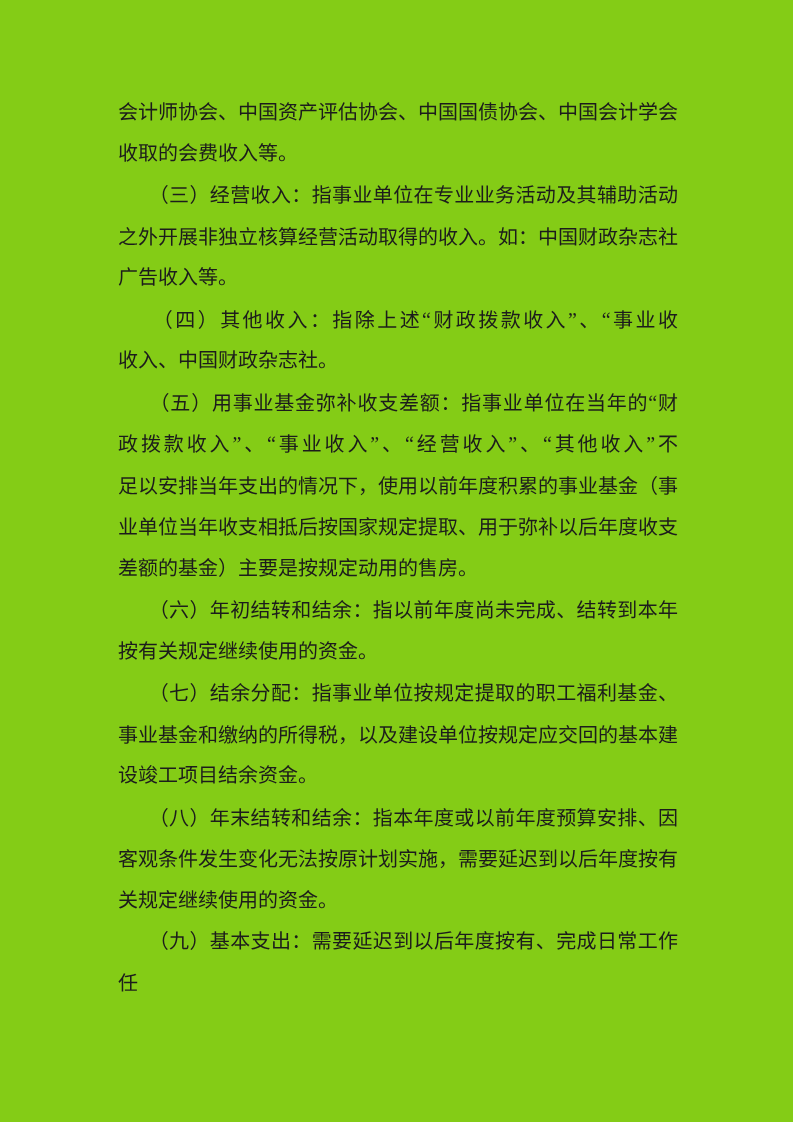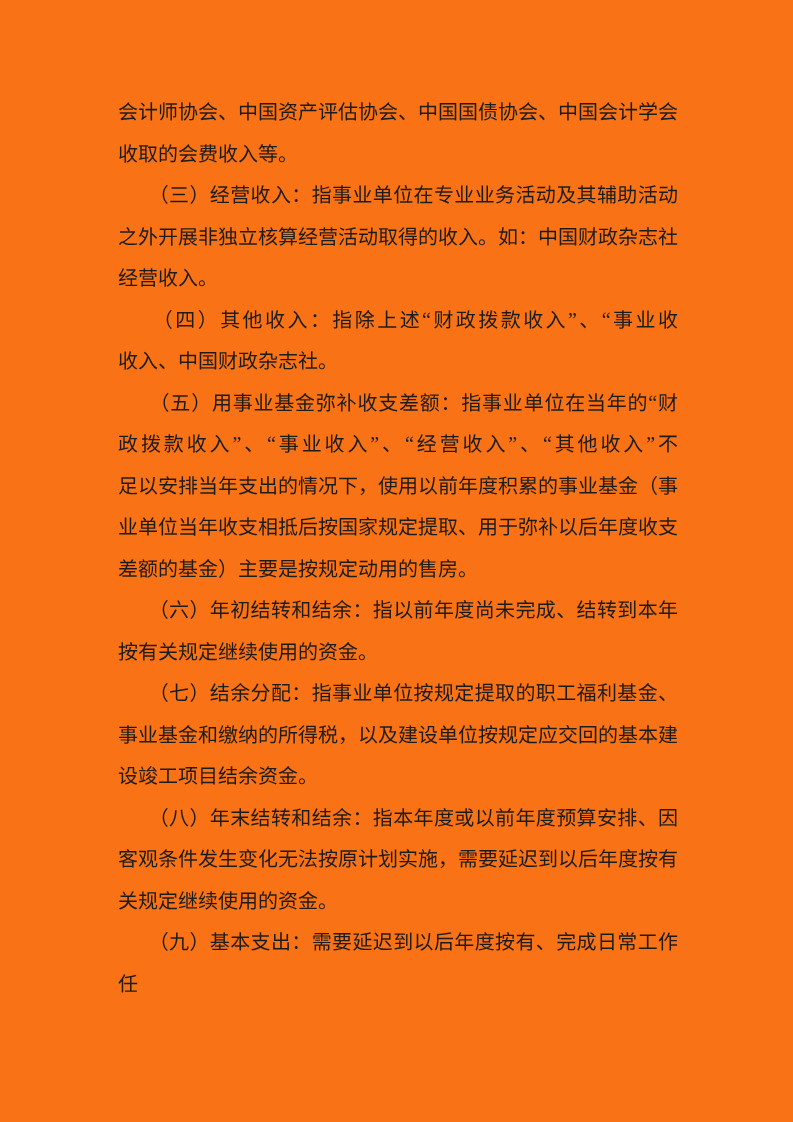--- a/index.html
+++ b/index.html
@@ -28,33 +28,34 @@
   }
   .line {
     width: 560px;
     white-space: pre-wrap;
     text-align: justify;
     text-align-last: justify;
     -moz-text-align-last: justify;
   }
   .line.para-end {
     text-align-last: left;
+    font-family: Liberation Mono, monospace;
     -moz-text-align-last: left;
   }
 </style>
 </head>
 <body>
 
-<div class="page" style="background: #f97316;">
+<div class="page" style="background: #84cc16;">
   <div class="content" style="color: rgb(28, 28, 28);">
       <div class="line">会计师协会、中国资产评估协会、中国国债协会、中国会计学会</div>
       <div class="line para-end">收取的会费收入等。</div>
       <div class="line">　　（三）经营收入：指事业单位在专业业务活动及其辅助活动</div>
       <div class="line">之外开展非独立核算经营活动取得的收入。如：中国财政杂志社</div>
-      <div class="line para-end">经营收入。</div>
+      <div class="line para-end">广告收入等。</div>
       <div class="line">　　（四）其他收入：指除上述“财政拨款收入”、“事业收</div>
       <div class="line para-end">收入、中国财政杂志社。</div>
       <div class="line">　　（五）用事业基金弥补收支差额：指事业单位在当年的“财</div>
       <div class="line">政拨款收入”、“事业收入”、“经营收入”、“其他收入”不</div>
       <div class="line">足以安排当年支出的情况下，使用以前年度积累的事业基金（事</div>
       <div class="line">业单位当年收支相抵后按国家规定提取、用于弥补以后年度收支</div>
       <div class="line para-end">差额的基金）主要是按规定动用的售房。</div>
       <div class="line">　　（六）年初结转和结余：指以前年度尚未完成、结转到本年</div>
       <div class="line para-end">按有关规定继续使用的资金。</div>
       <div class="line">　　（七）结余分配：指事业单位按规定提取的职工福利基金、</div>

